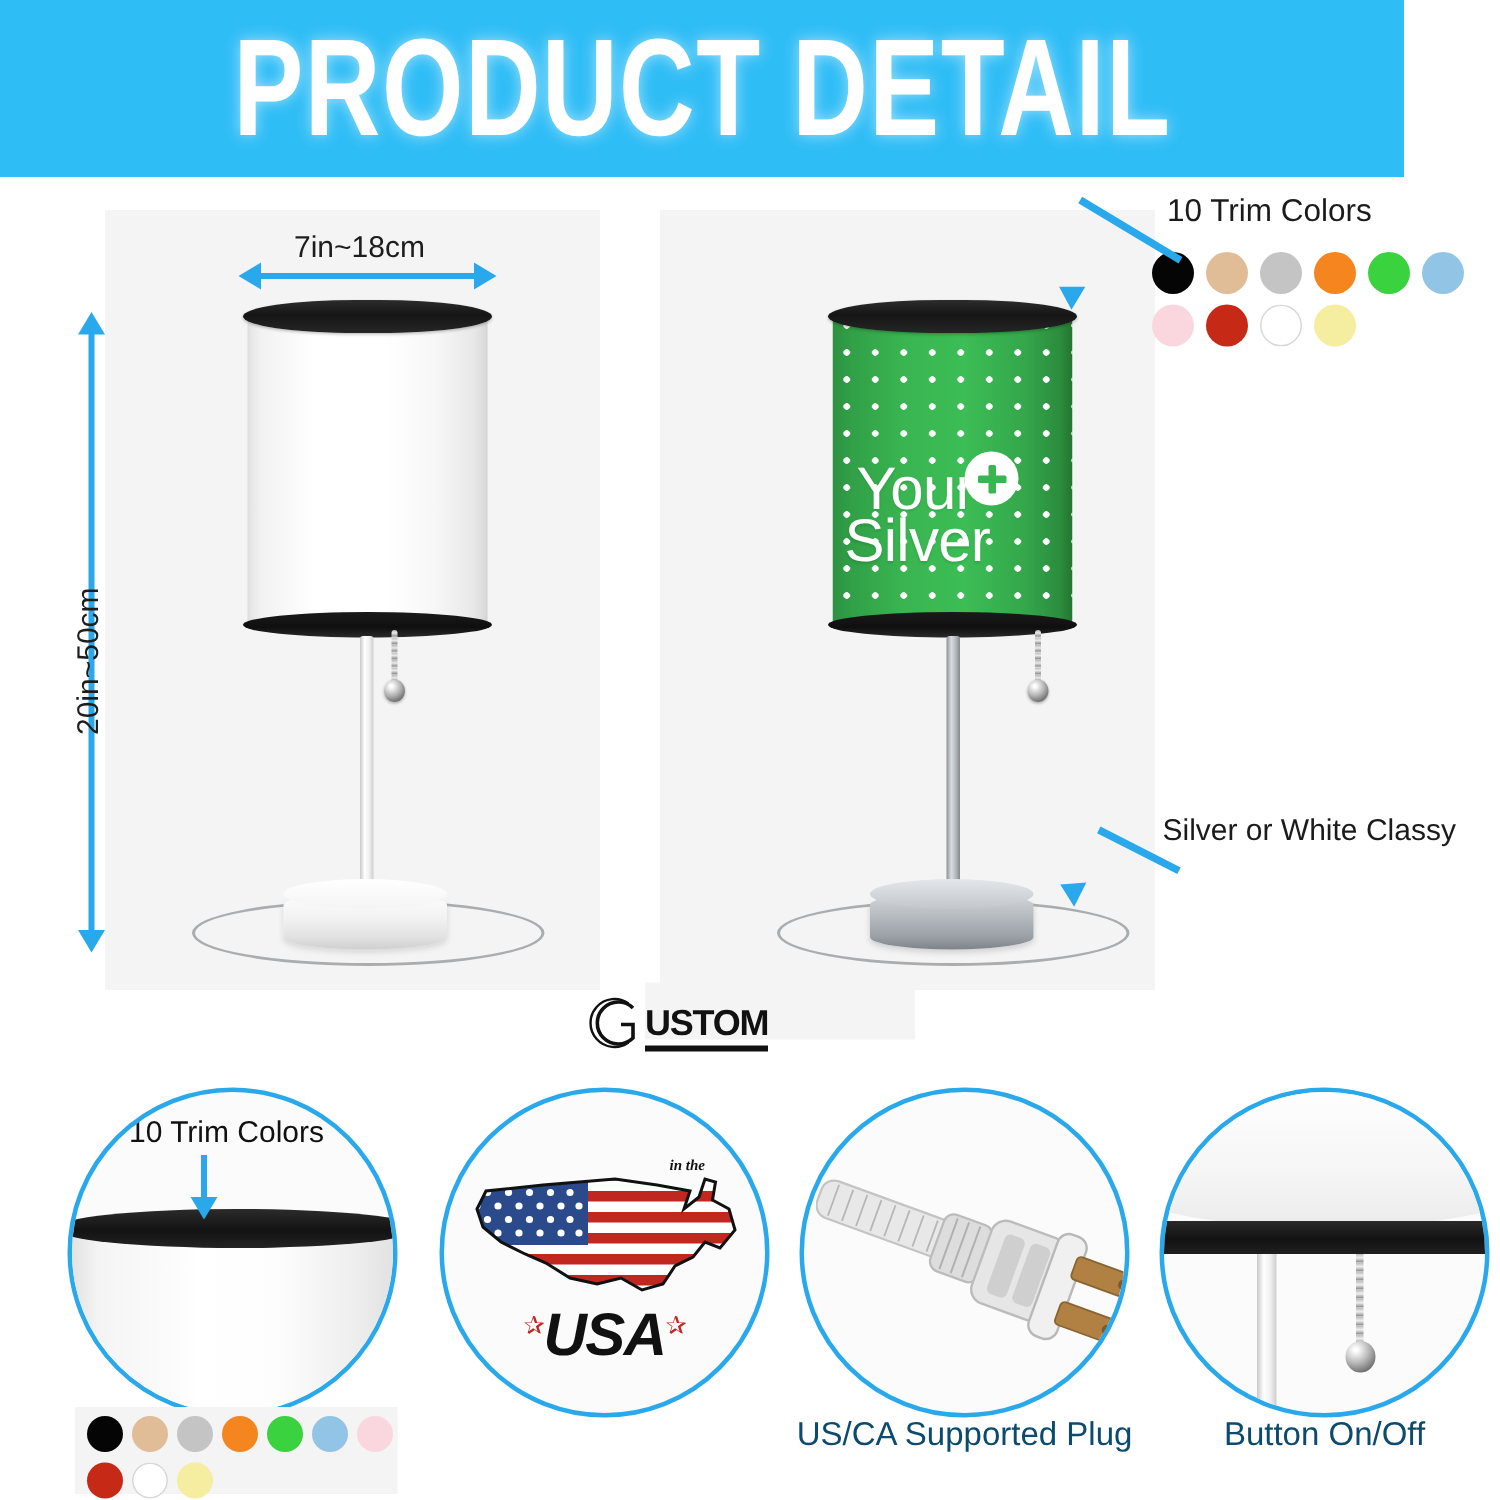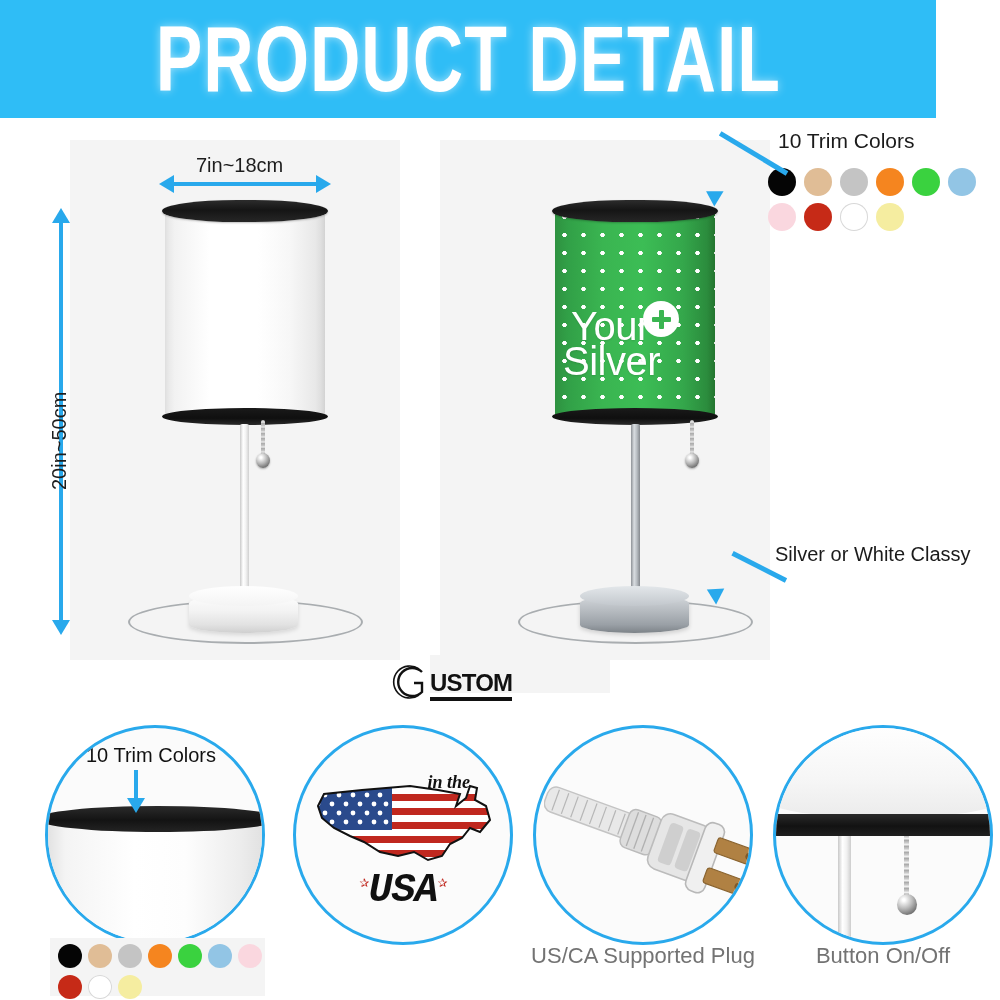--- a/index.html
+++ b/index.html
@@ -217,21 +217,21 @@
   .circle {
     position: absolute;
     border: 3px solid #29a9ec;
     border-radius: 50%;
     background: #fbfbfb;
     overflow: hidden;
   }
   .caption {
     position: absolute;
     text-align: center;
-    color: #737373;
+    color: #0c4a6e;
     font-size: 22px;
     white-space: nowrap;
   }
 
   
   .c1-shade {
     position: absolute; left: -6px; top: 92px;
     width: 232px; height: 180px;
     background: linear-gradient(90deg,#dcdcdc 0%,#f4f4f4 10%,#ffffff 40%,#fdfdfd 62%,#ededed 85%,#dcdcdc 100%);
     border-radius: 6px;
@@ -250,27 +250,27 @@
   
   .usa-badge { position: absolute; left: 0; top: 0; width: 100%; height: 100%; }
   .usa-top {
     position: absolute; width: 100%; text-align: center; top: 20px;
     font-family: "Liberation Serif", serif;
     font-style: italic; font-weight: bold; font-size: 19px; color: #111111;
   }
   .usa-inthe {
     position: absolute; right: 40px; top: 44px;
     font-family: "Liberation Serif", serif;
-    font-style: italic; font-weight: bold; font-size: 18px; color: #111111;
+    font-style: italic; font-weight: bold; font-size: 10px; color: #111111;
   }
   .usa-map { position: absolute; left: 14px; top: 52px; }
   .usa-word {
     position: absolute; width: 100%; text-align: center; top: 140px;
     font-weight: bold; font-style: italic; font-size: 40px;
-    color: #111111; letter-spacing: -1px; font-family: Liberation Mono, monospace;
+    color: #111111; letter-spacing: -1px;
   }
   .usa-star { color: #c0281f; font-size: 17px; font-style: normal; vertical-align: 14px; }
   .usa-bottom {
     position: absolute; width: 100%; text-align: center; top: 182px;
     font-weight: bold; font-size: 15px; color: #111111; letter-spacing: -0.3px;
   }
 
   
   .plug-wrap { position: absolute; left: 8px; top: 46px; }
 

